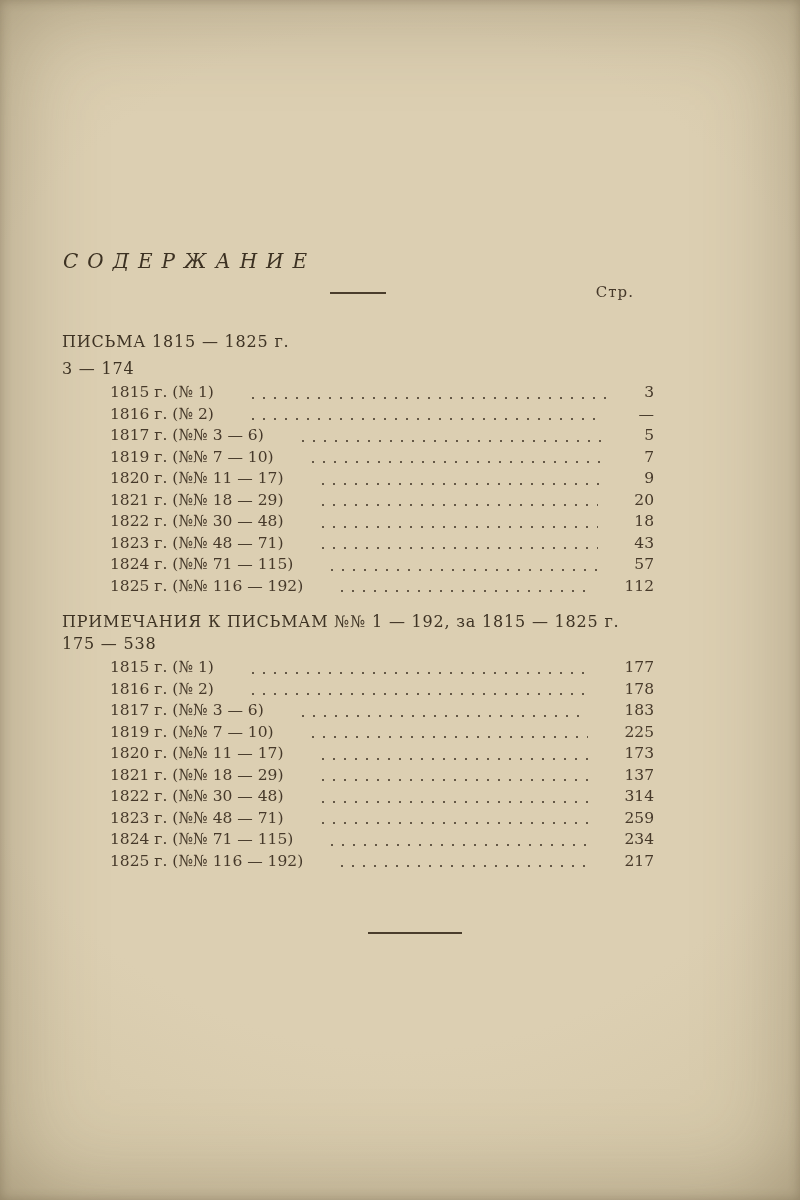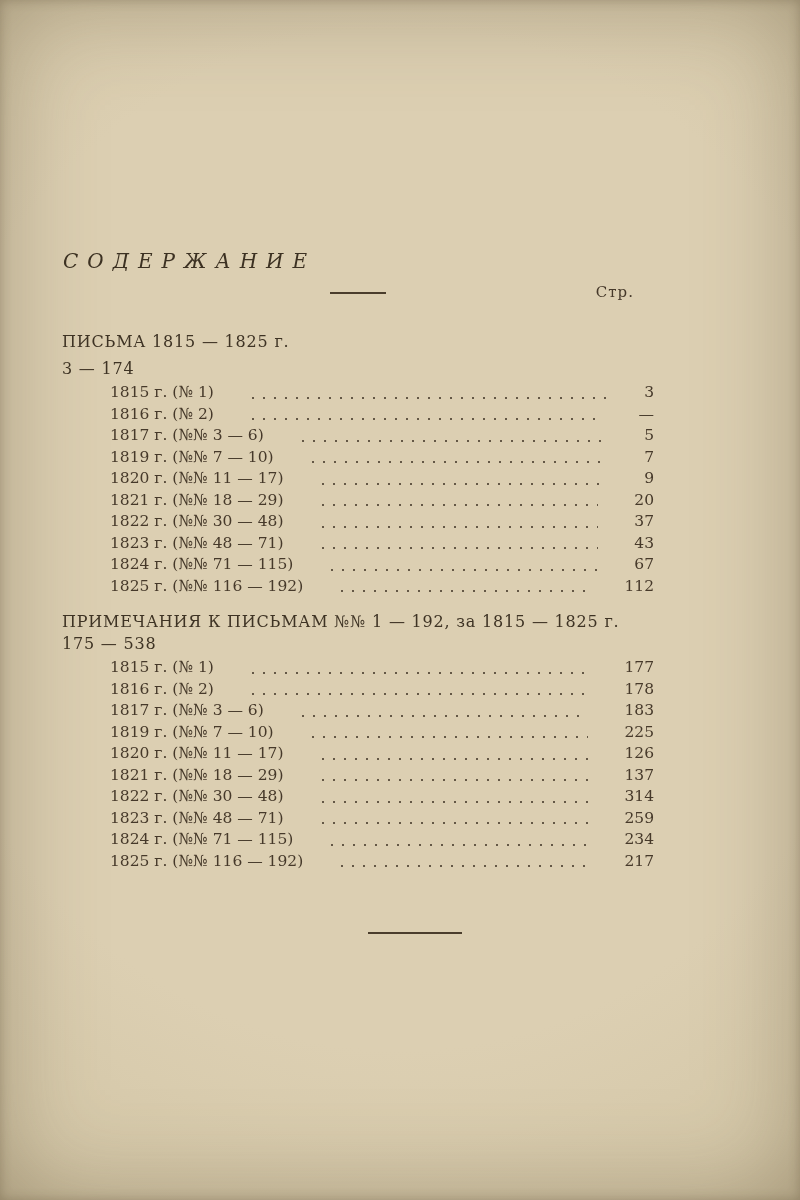--- a/index.html
+++ b/index.html
@@ -115,31 +115,31 @@
           <span class="pg">9</span>
         </div>
         <div class="row entry">
           <span>1821 г. (№№ 18 — 29)</span>
           <span class="leader"></span>
           <span class="pg">20</span>
         </div>
         <div class="row entry">
           <span>1822 г. (№№ 30 — 48)</span>
           <span class="leader"></span>
-          <span class="pg">37</span>
+          <span class="pg">18</span>
         </div>
         <div class="row entry">
           <span>1823 г. (№№ 48 — 71)</span>
           <span class="leader"></span>
           <span class="pg">43</span>
         </div>
         <div class="row entry">
           <span>1824 г. (№№ 71 — 115)</span>
           <span class="leader"></span>
-          <span class="pg">67</span>
+          <span class="pg">57</span>
         </div>
         <div class="row entry">
           <span>1825 г. (№№ 116 — 192)</span>
           <span class="leader"></span>
           <span class="pg">112</span>
         </div>
       </div>
     </section>
 
     <section class="toc-section second">
@@ -165,21 +165,21 @@
           <span class="pg">183</span>
         </div>
         <div class="row entry">
           <span>1819 г. (№№ 7 — 10)</span>
           <span class="leader"></span>
           <span class="pg">225</span>
         </div>
         <div class="row entry">
           <span>1820 г. (№№ 11 — 17)</span>
           <span class="leader"></span>
-          <span class="pg">126</span>
+          <span class="pg">173</span>
         </div>
         <div class="row entry">
           <span>1821 г. (№№ 18 — 29)</span>
           <span class="leader"></span>
           <span class="pg">137</span>
         </div>
         <div class="row entry">
           <span>1822 г. (№№ 30 — 48)</span>
           <span class="leader"></span>
           <span class="pg">314</span>

